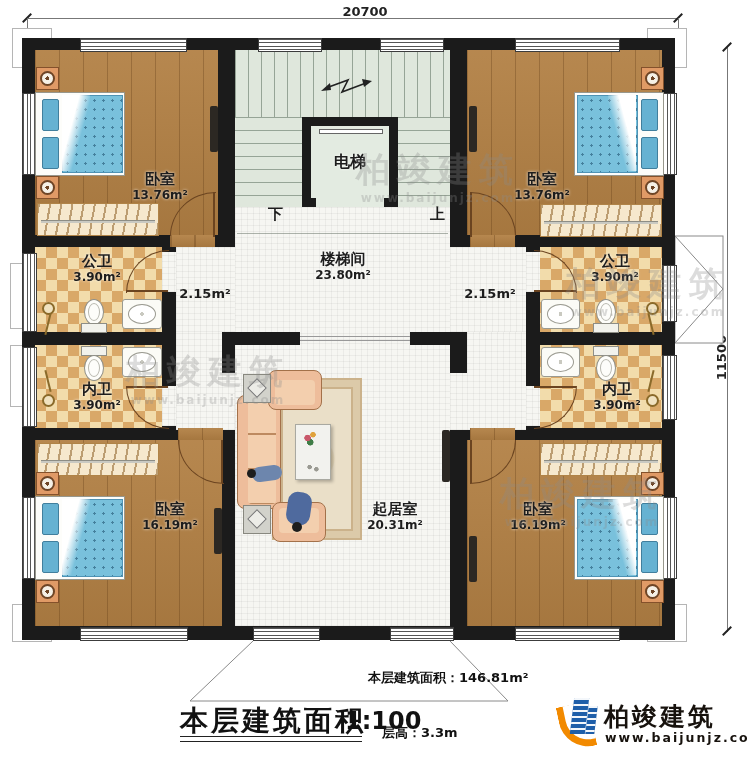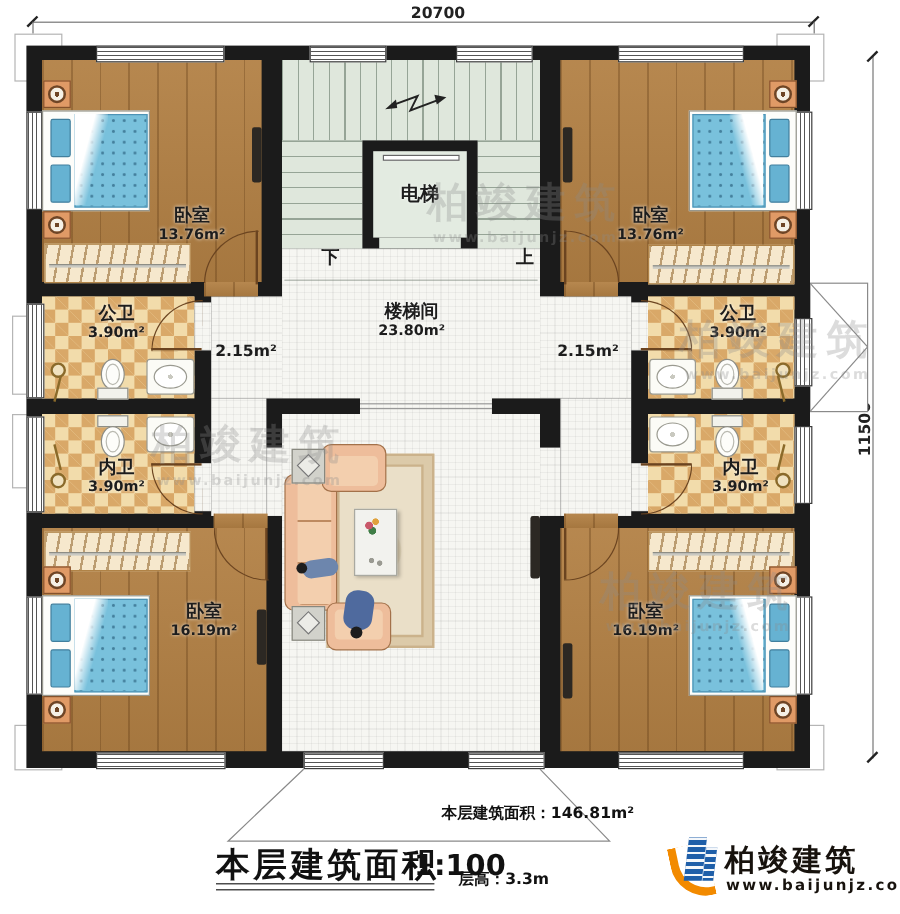--- a/index.html
+++ b/index.html
@@ -354,20 +354,24 @@
     <span class="rarea">13.76m²</span>
   </div>
   <div class="abs rlabel" style="left:108px;top:500px;width:124px;">
     <span class="rname">卧室</span>
     <span class="rarea">16.19m²</span>
   </div>
   <div class="abs rlabel" style="left:476px;top:500px;width:124px;">
     <span class="rname">卧室</span>
     <span class="rarea">16.19m²</span>
   </div>
+  <div class="abs rlabel" style="left:333px;top:500px;width:124px;">
+    <span class="rname">起居室</span>
+    <span class="rarea">20.31m²</span>
+  </div>
   <div class="abs rlabel" style="left:283px;top:250px;width:120px;text-align:right;">
     <span class="rname">楼梯间</span>
     <span class="rarea">23.80m²</span>
   </div>
   <div class="abs rlabel" style="left:45px;top:252px;width:104px;">
     <span class="rname">公卫</span>
     <span class="rarea">3.90m²</span>
   </div>
   <div class="abs rlabel" style="left:45px;top:380px;width:104px;">
     <span class="rname">内卫</span>

